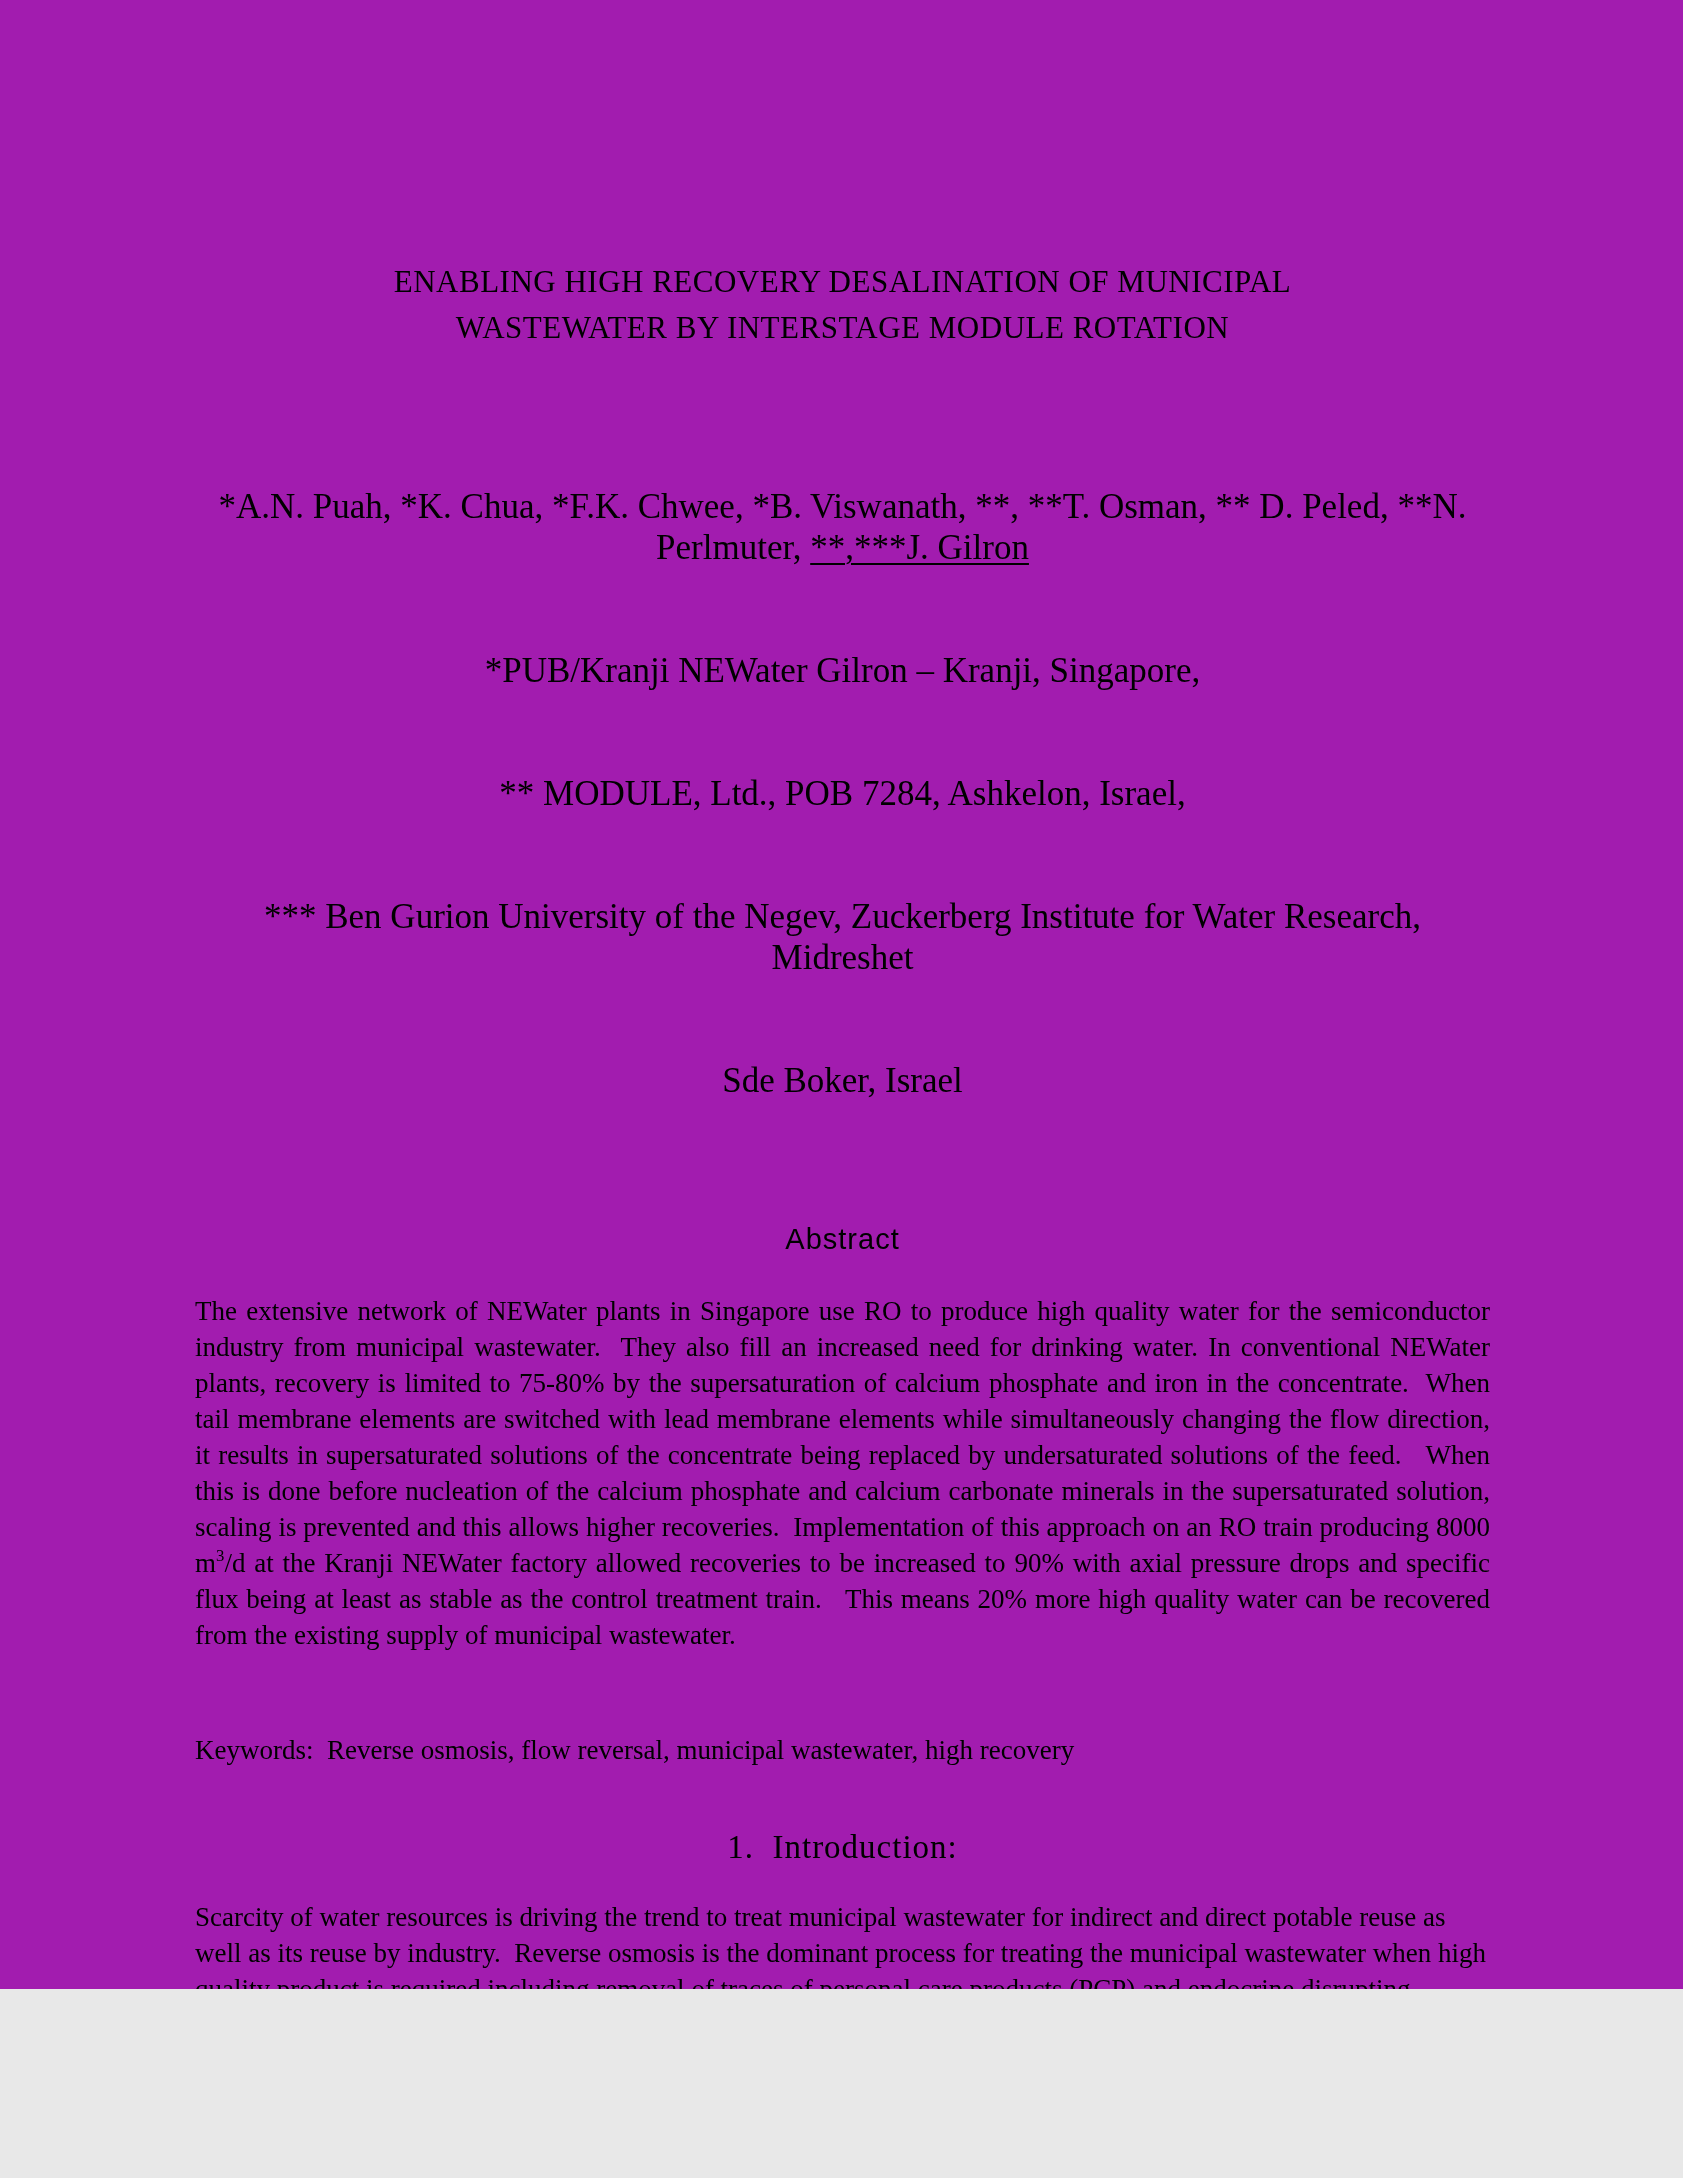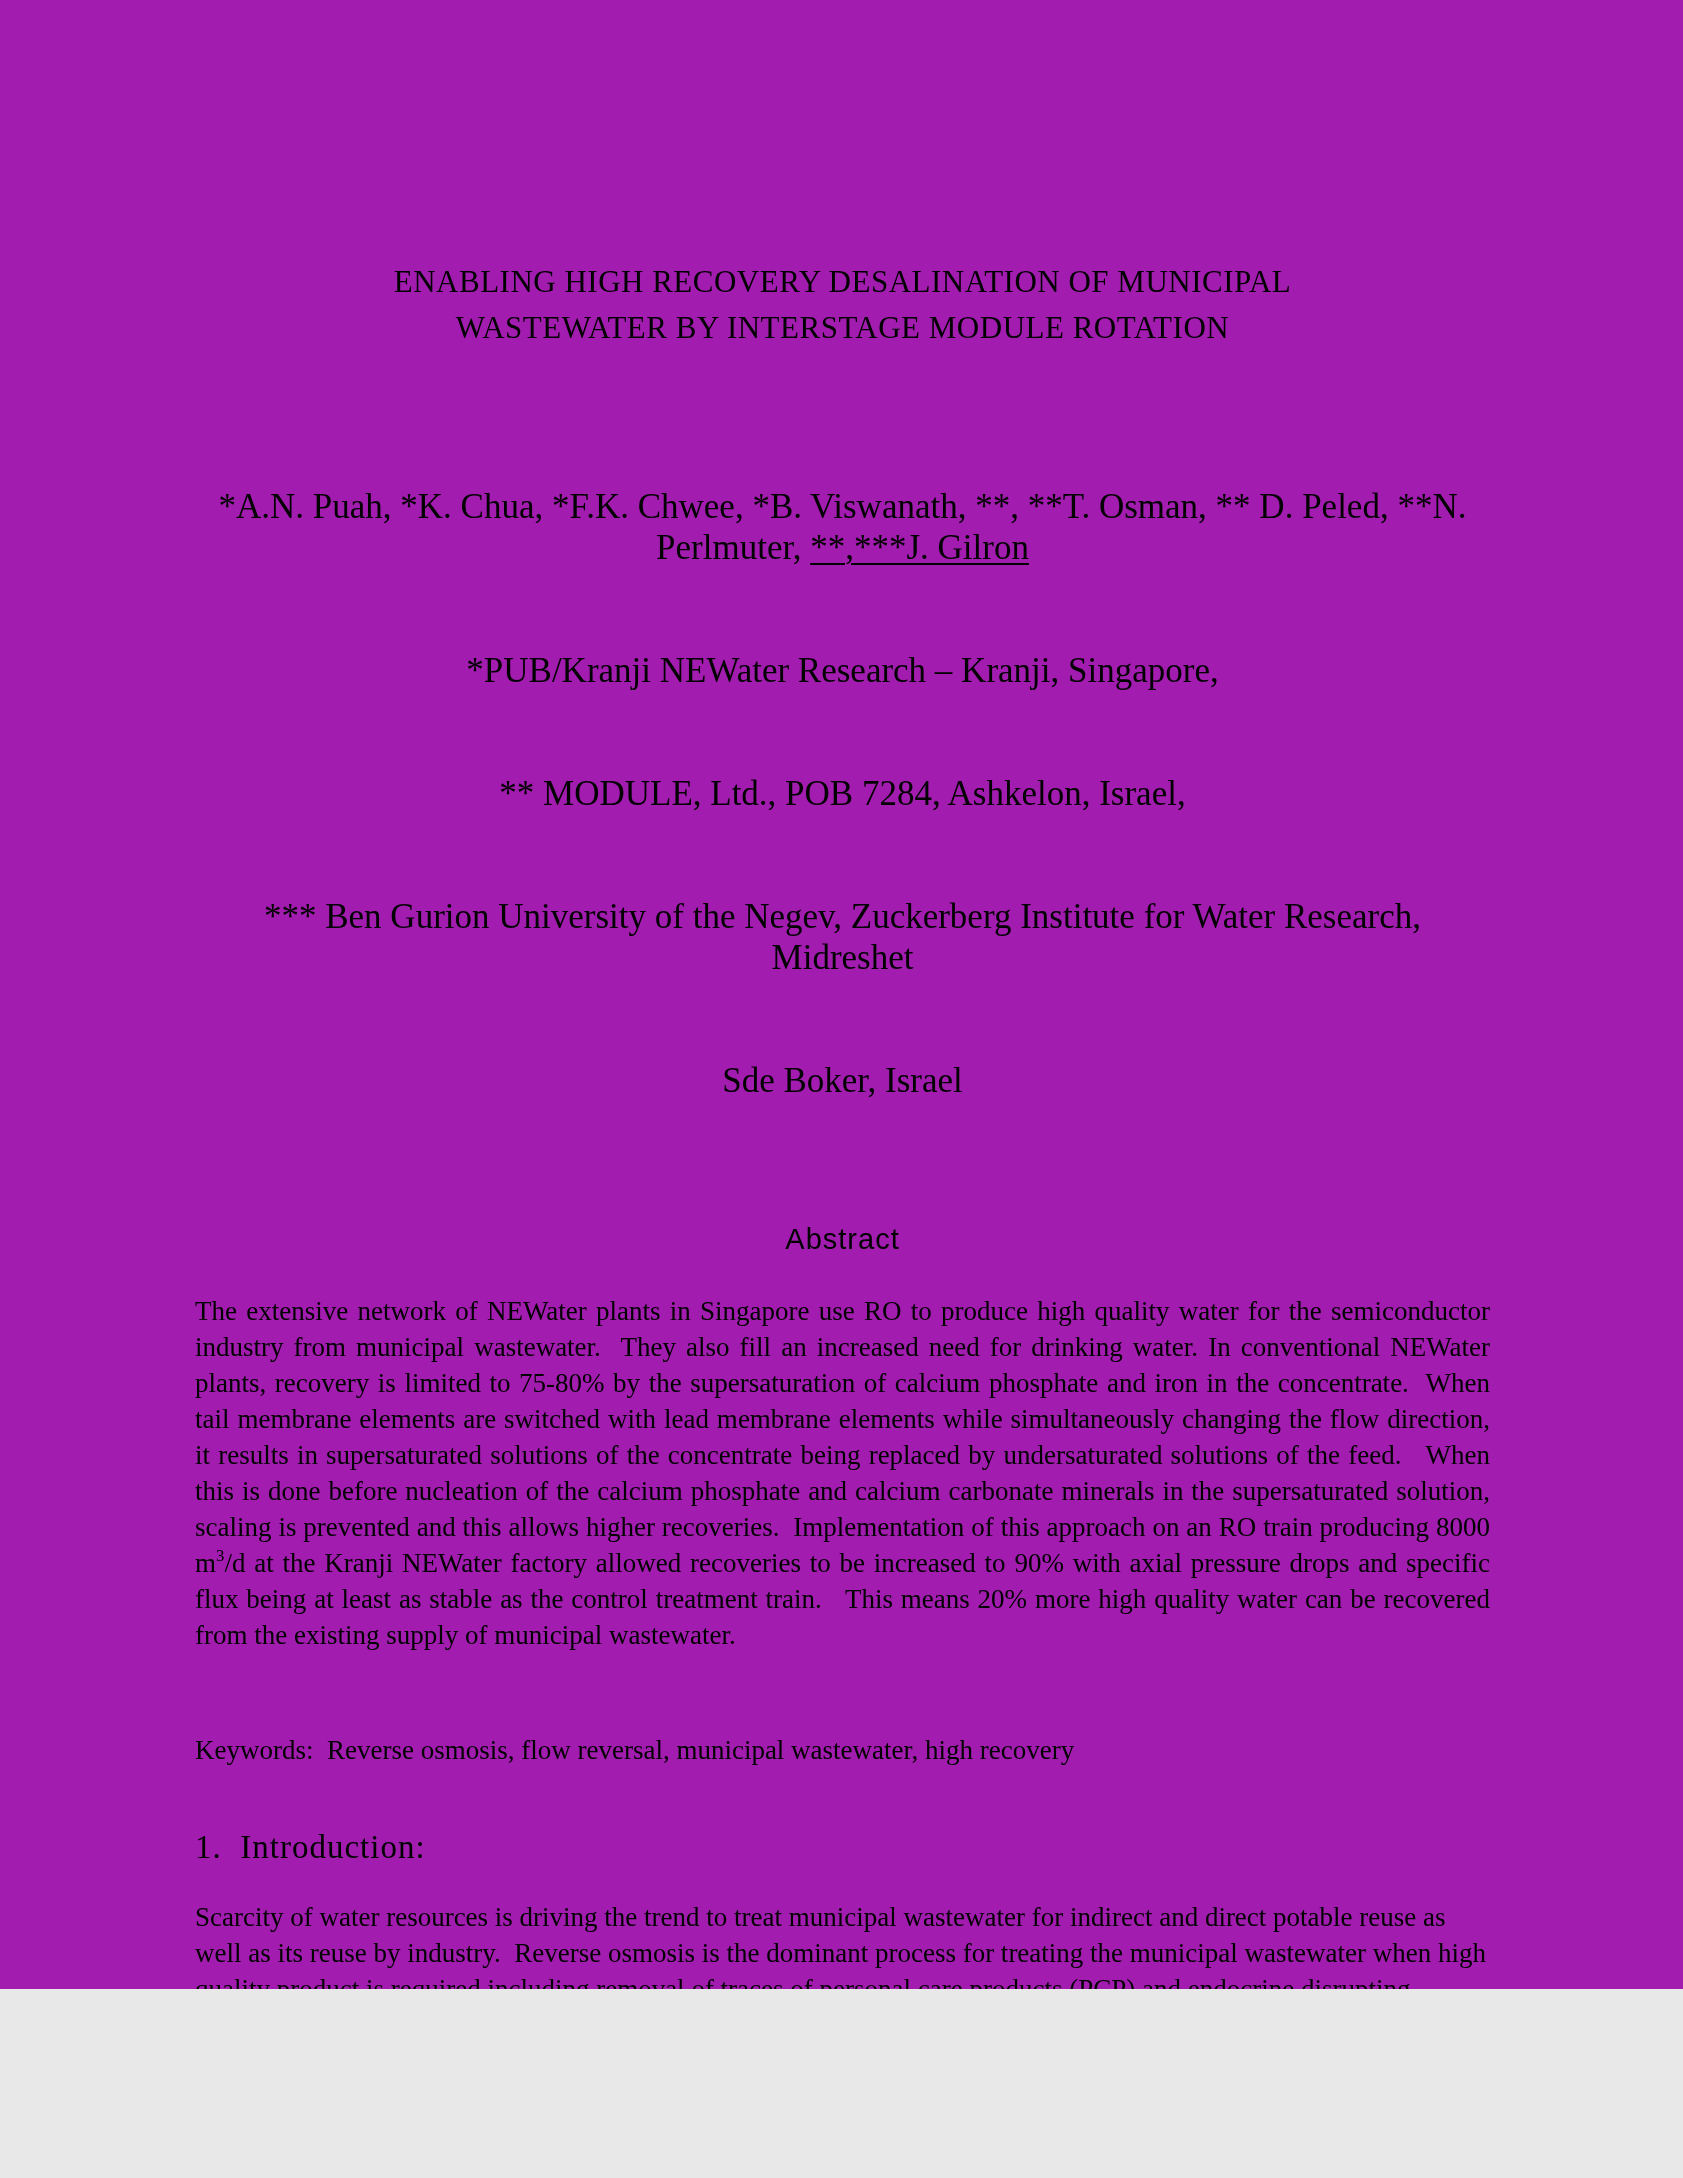--- a/index.html
+++ b/index.html
@@ -67,20 +67,21 @@
     line-height: 36px;
     white-space: pre-wrap;
   }
   .section-heading {
     margin-top: 55px;
     font-size: 33px;
     font-weight: normal;
     letter-spacing: 1px;
     line-height: 48px;
     white-space: pre-wrap;
+    text-align: center;
   }
   .body-para {
     margin-top: 28px;
     font-size: 27px;
     line-height: 36px;
     text-align: left;
     white-space: pre-wrap;
   }
   .page-number {
     position: absolute;
@@ -96,21 +97,21 @@
 </head>
 <body>
 
 <div class="page">
   <div class="content">
 
     <h1 class="title"><span>ENABLING HIGH RECOVERY DESALINATION OF MUNICIPAL</span><br><span>WASTEWATER BY INTERSTAGE MODULE ROTATION</span></h1>
 
     <div class="authors-block">
       <div><span>*A.N. Puah, *K. Chua, *F.K. Chwee, *B. Viswanath, **, **T. Osman, ** D. Peled, **N.</span><br><span>Perlmuter, </span><span class="underlined">**,***J. Gilron</span></div>
-      <div>*PUB/Kranji NEWater Research – Kranji, Singapore,</div>
+      <div>*PUB/Kranji NEWater Gilron – Kranji, Singapore,</div>
       <div>** MODULE, Ltd., POB 7284, Ashkelon, Israel,</div>
       <div>*** Ben Gurion University of the Negev, Zuckerberg Institute for Water Research, Midreshet</div>
       <div>Sde Boker, Israel</div>
     </div>
 
     <h2 class="abstract-heading">Abstract</h2>
 
     <p class="abstract-text"><span>The extensive network of NEWater plants in Singapore use RO to produce high quality water for the semiconductor industry from municipal wastewater.  They also fill an increased need for drinking water. In conventional NEWater plants, recovery is limited to 75-80% by the supersaturation of calcium phosphate and iron in the concentrate.  When tail membrane elements are switched with lead membrane elements while simultaneously changing the flow direction, it results in supersaturated solutions of the concentrate being replaced by undersaturated solutions of the feed.   When this is done before nucleation of the calcium phosphate and calcium carbonate minerals in the supersaturated solution, scaling is prevented and this allows higher recoveries.  Implementation of this approach on an RO train producing 8000 m</span><sup>3</sup><span>/d at the Kranji NEWater factory allowed recoveries to be increased to 90% with axial pressure drops and specific flux being at least as stable as the control treatment train.   This means 20% more high quality water can be recovered from the existing supply of municipal wastewater.</span></p>
 
     <p class="keywords">Keywords:  Reverse osmosis, flow reversal, municipal wastewater, high recovery</p>

